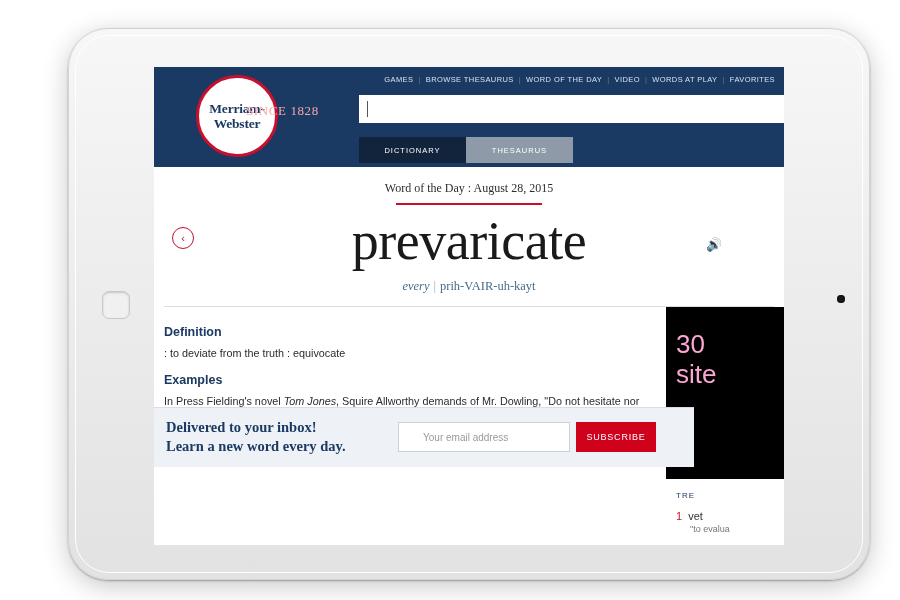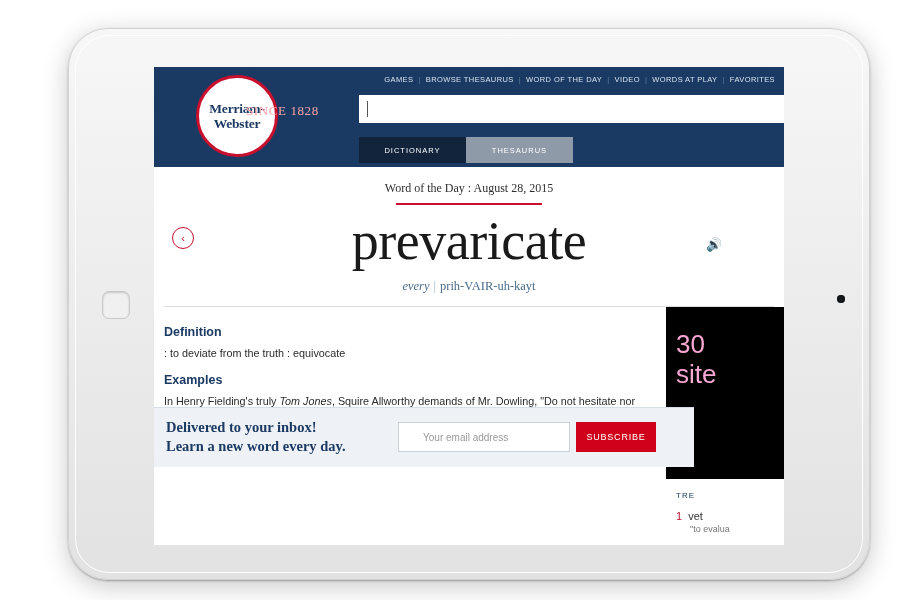--- a/index.html
+++ b/index.html
@@ -432,21 +432,21 @@
         <div class="hr-main"></div>
 
         <div class="body-cols">
 
           <div class="left-col">
             <h3 class="sec">Definition</h3>
             <p class="body">: to deviate from the truth : equivocate</p>
 
             <h3 class="sec">Examples</h3>
 
-            <p class="body"><span>In Henry Fielding's truly </span><i>Tom Jones</i><span>, Squire Allworthy demands of Mr. Dowling, "Do not hesitate nor </span><i>prevaricate</i><span>; but answer faithfully and truly to every question I ask."</span></p>
+            <p class="body"><span>In Press Fielding's novel </span><i>Tom Jones</i><span>, Squire Allworthy demands of Mr. Dowling, "Do not hesitate nor </span><i>prevaricate</i><span>; but answer faithfully and truly to every question I ask."</span></p>
 
             <p class="body"><span>"Some … do a good job informing voters of issues while others exaggerate, obfuscate and </span><i>prevaricate</i><span>." -Bill Bauer, </span><i>The Santa Monica (California) Daily Press</i><span>, 3 Nov. 2014</span></p>
           </div>
 
           <div class="right-rail">
             <div class="ad-block">
               <div>30</div>
               <div>site</div>
             </div>
             <div class="trend-head">TRE</div>

